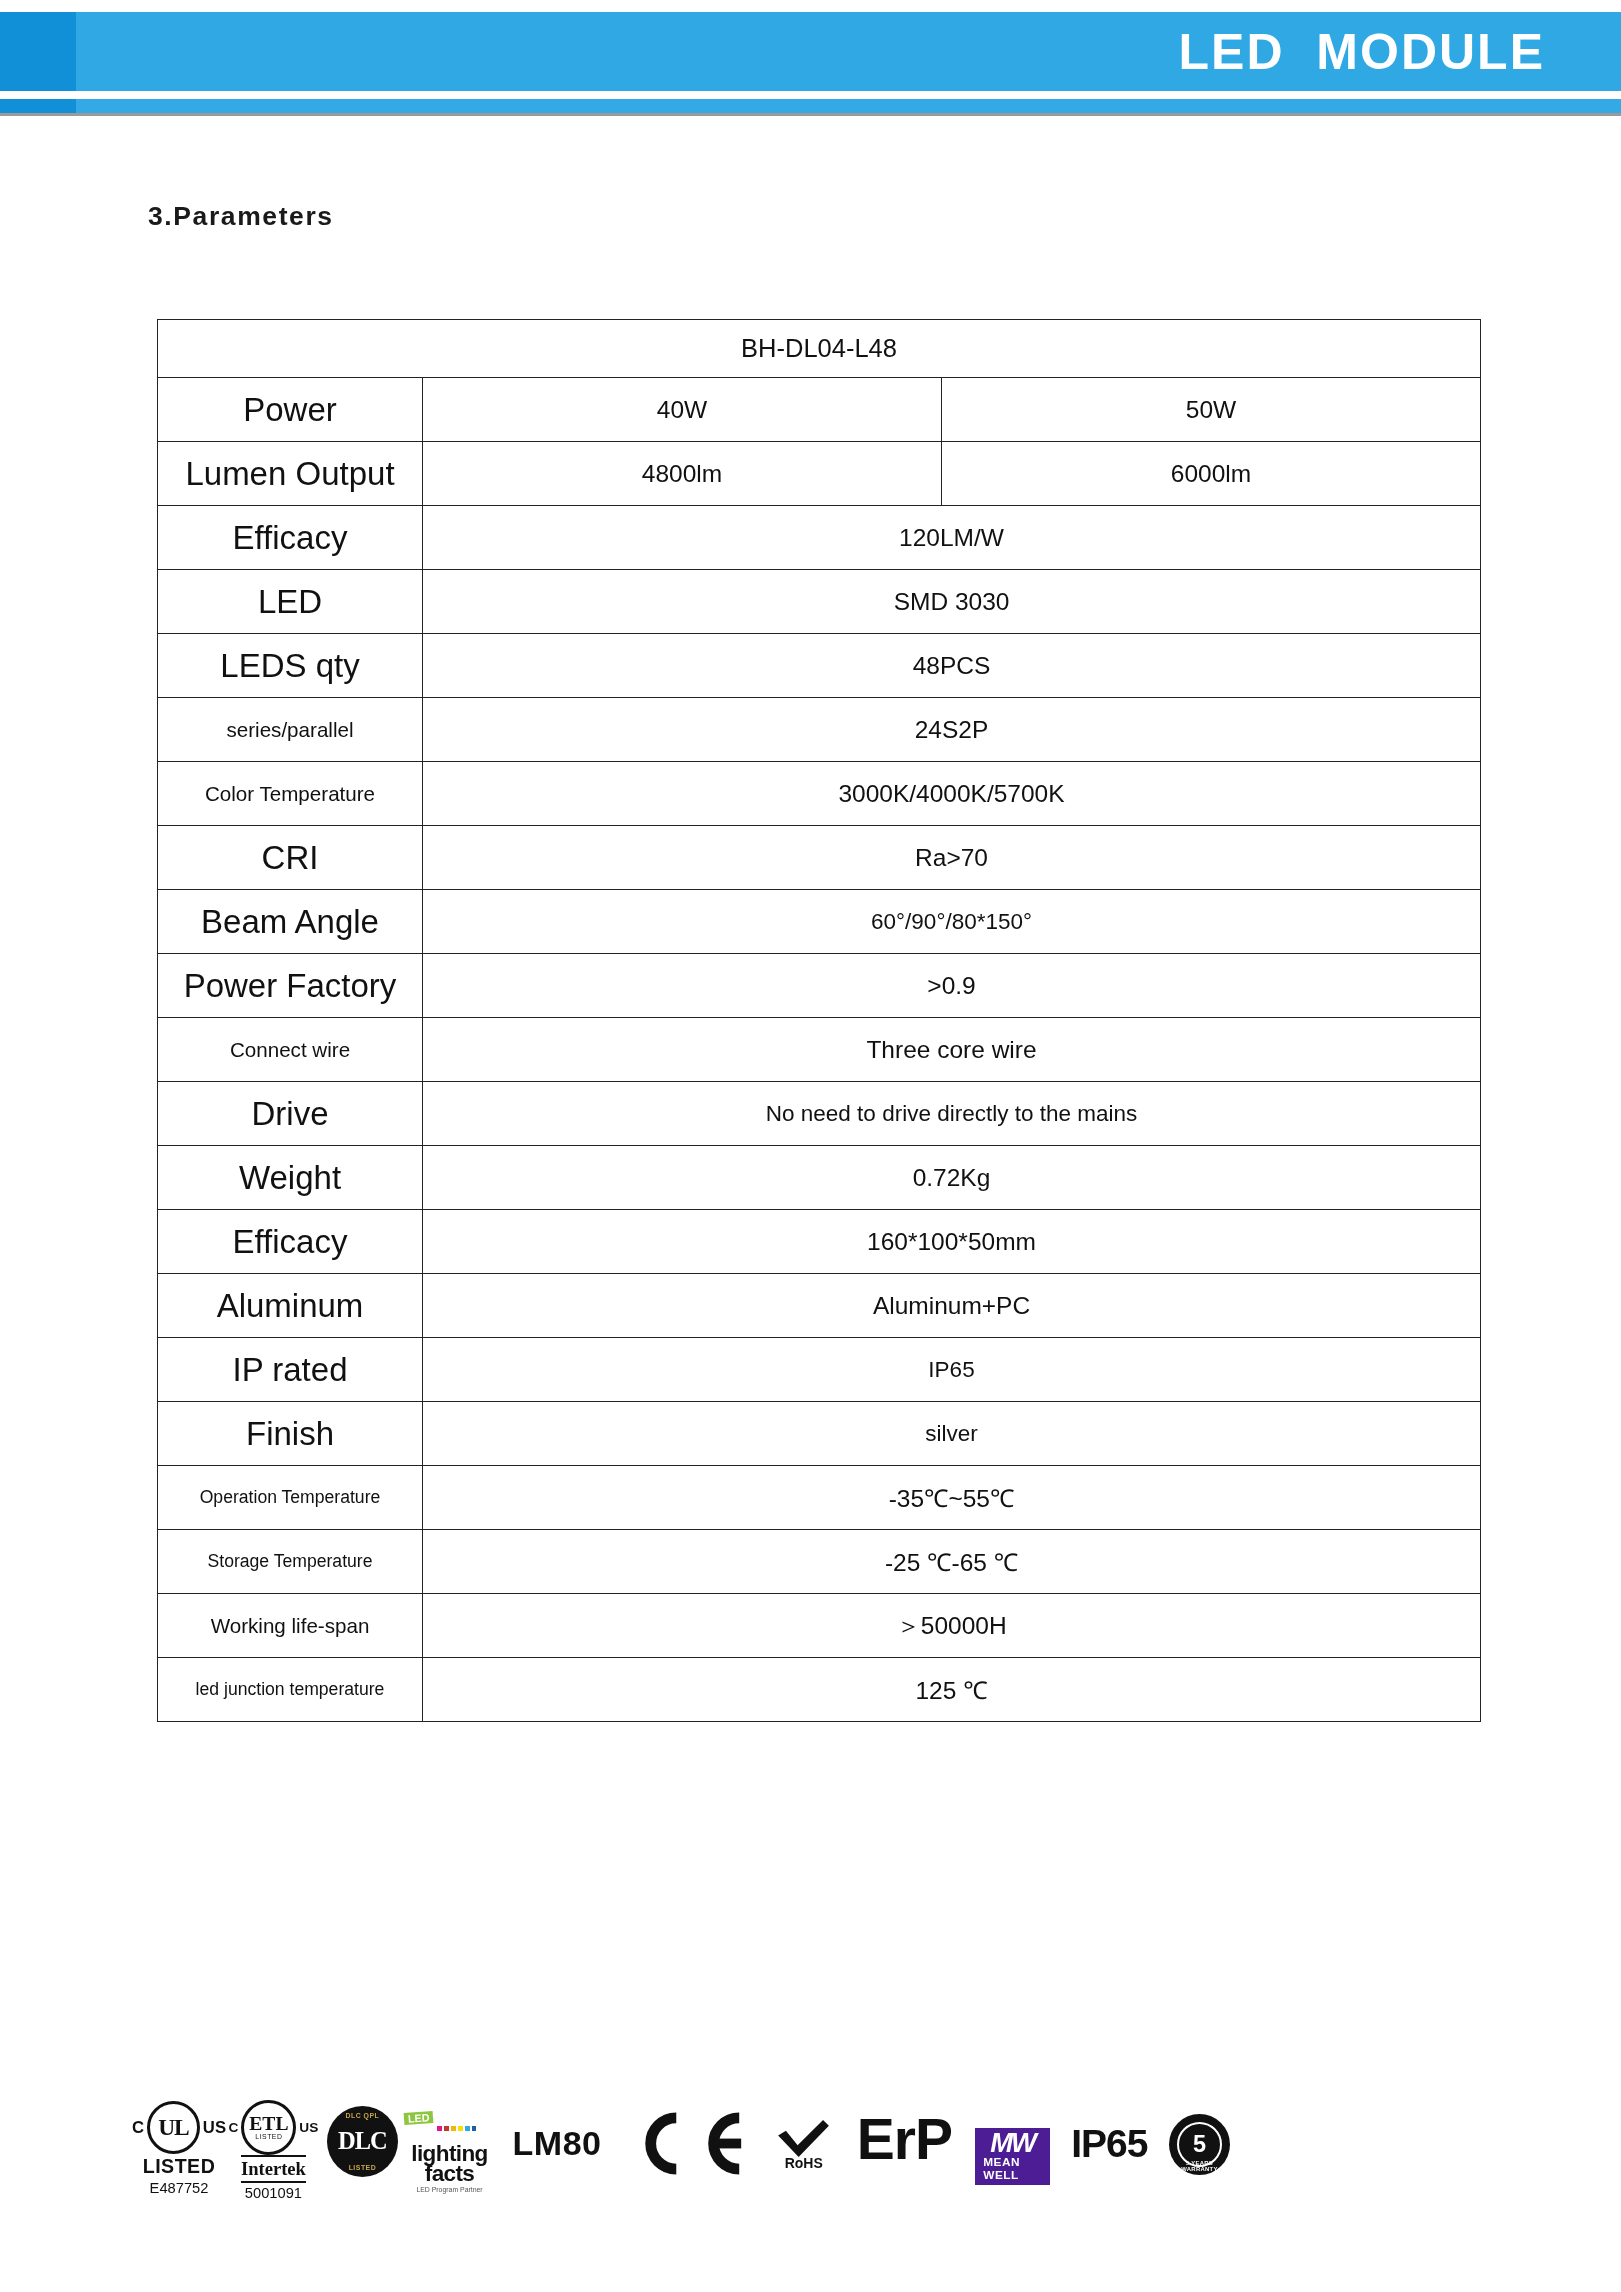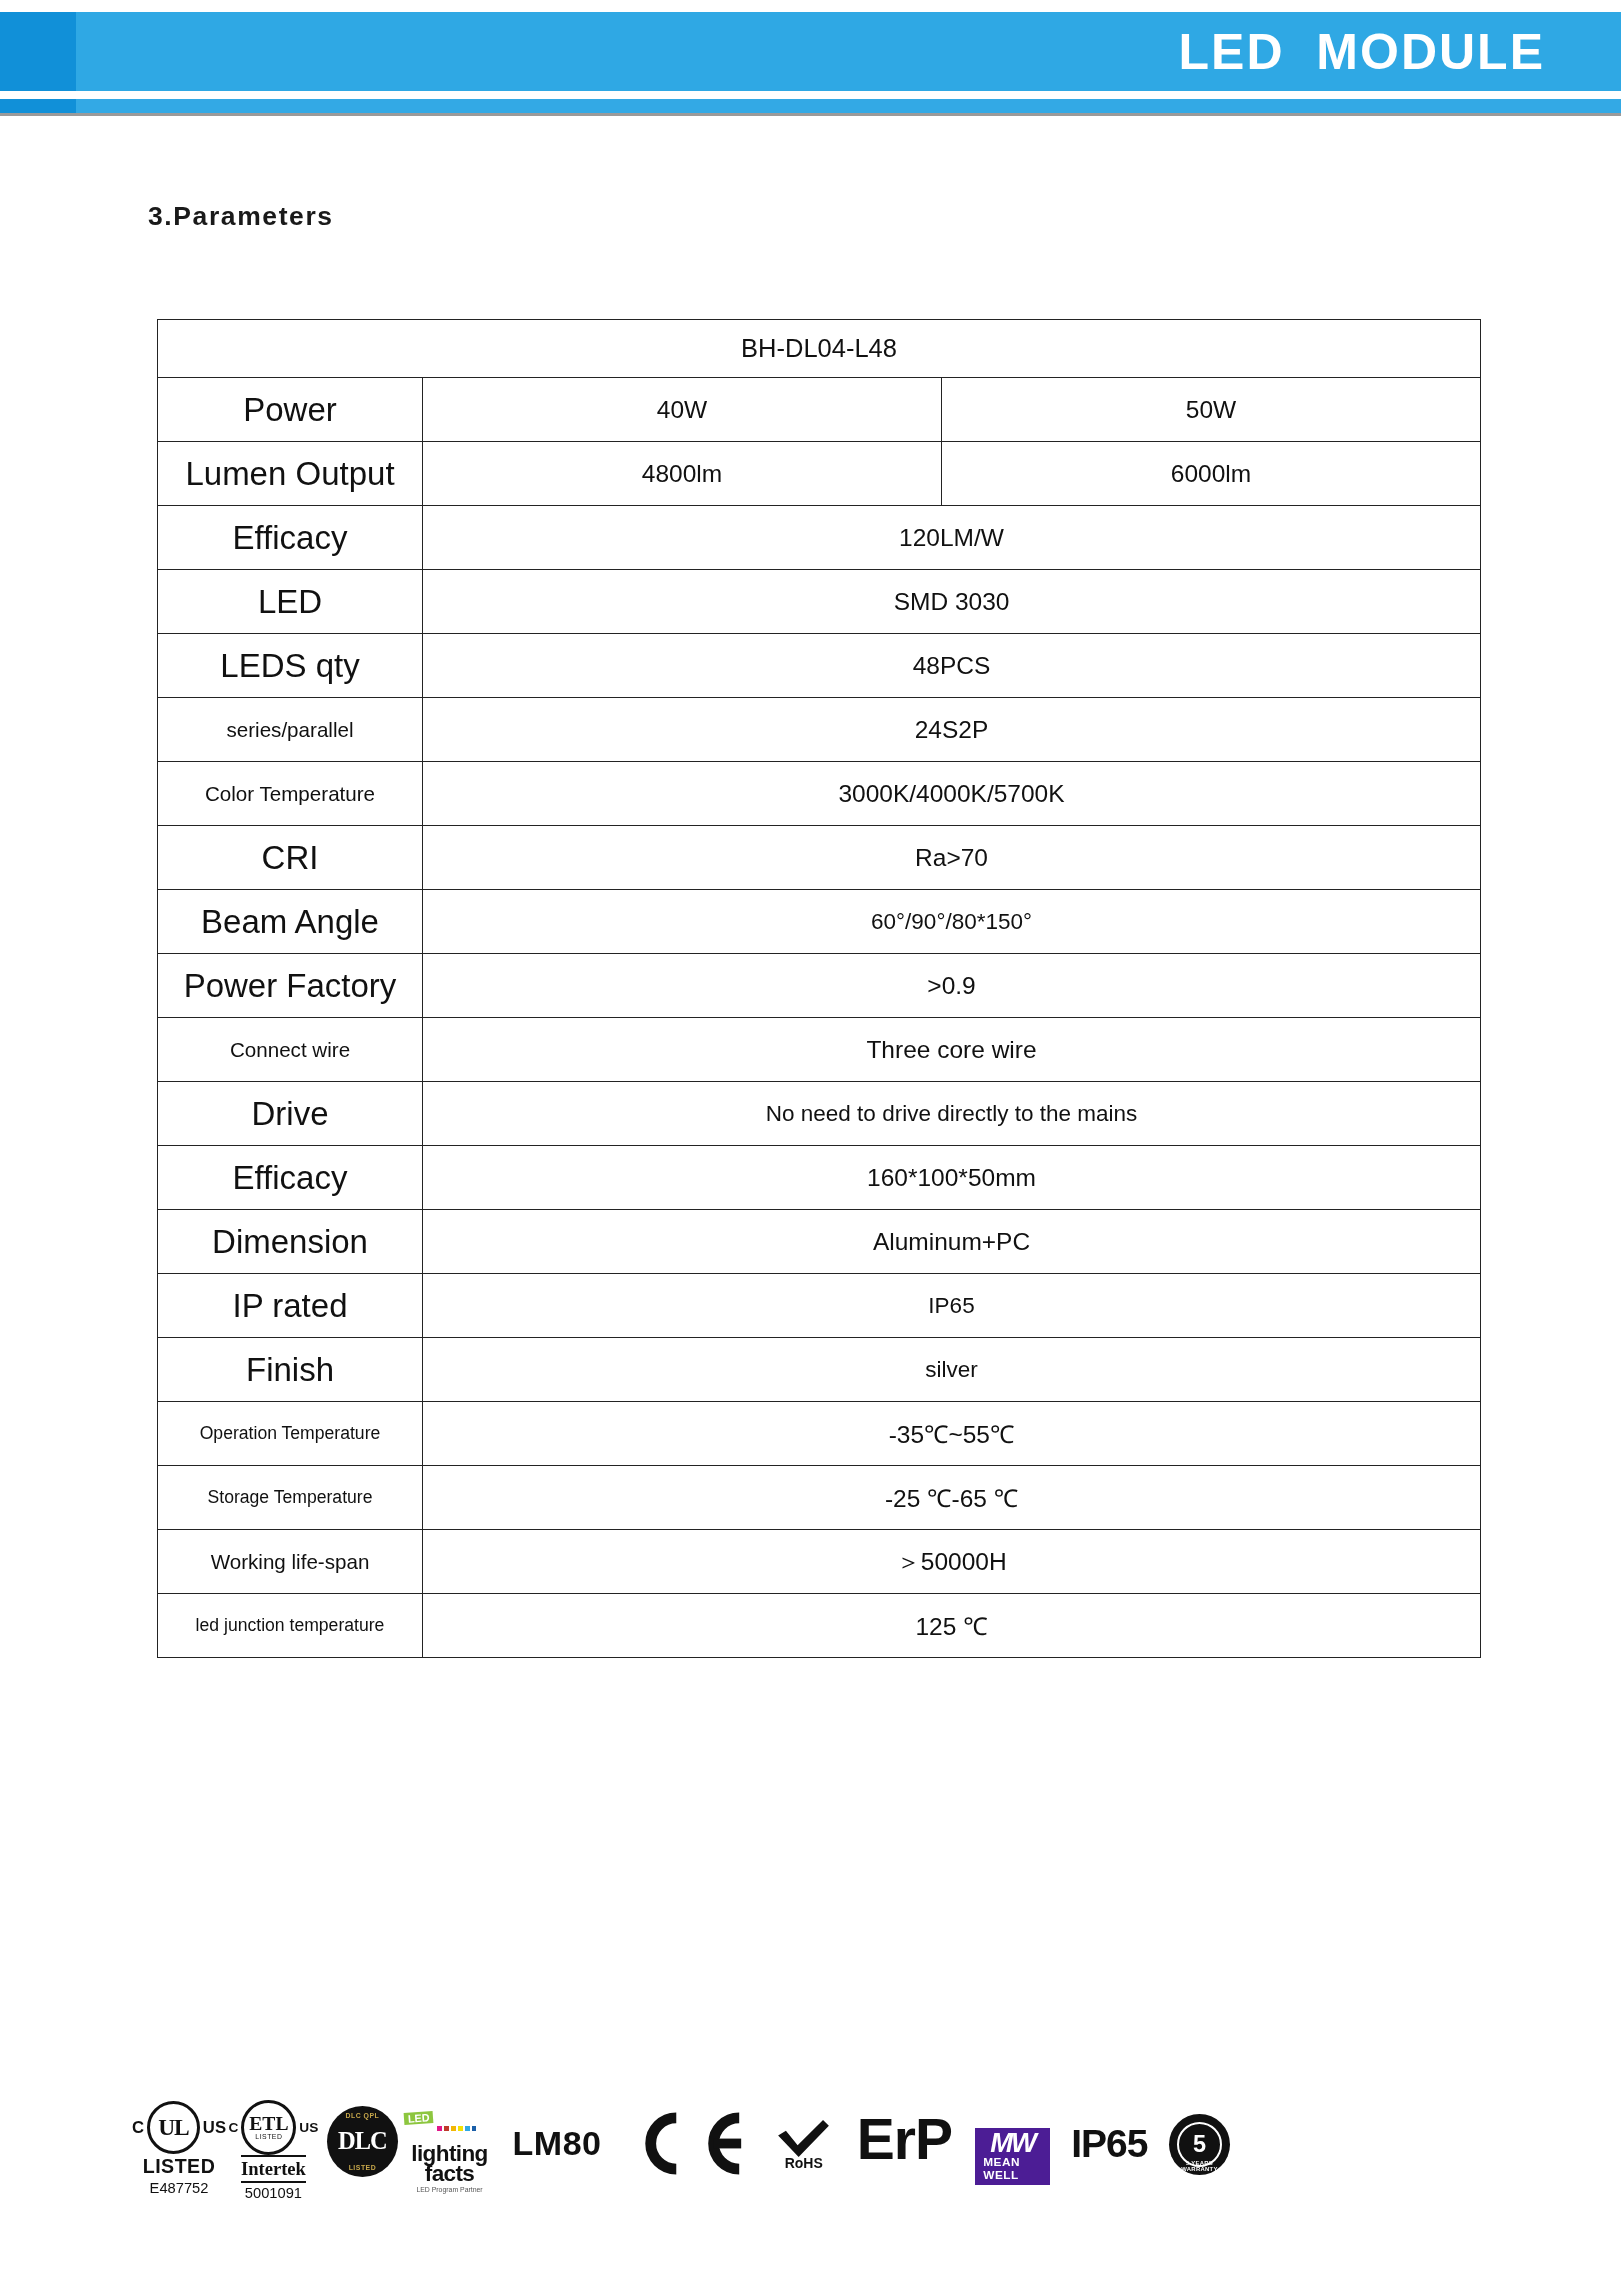--- a/index.html
+++ b/index.html
@@ -378,25 +378,29 @@
       </tr>
       <tr>
         <td class="lbl sm">Connect wire</td>
         <td class="val" colspan="2">Three core wire</td>
       </tr>
       <tr>
         <td class="lbl">Drive</td>
         <td class="val sm" colspan="2">No need to drive directly to the mains</td>
       </tr>
       <tr>
+        <td class="lbl">Weight</td>
+        <td class="val" colspan="2">0.72Kg</td>
+      </tr>
+      <tr>
         <td class="lbl">Efficacy</td>
         <td class="val" colspan="2">160*100*50mm</td>
       </tr>
       <tr>
-        <td class="lbl">Dimension</td>
+        <td class="lbl">Aluminum</td>
         <td class="val" colspan="2">Aluminum+PC</td>
       </tr>
       <tr>
         <td class="lbl">IP rated</td>
         <td class="val sm" colspan="2">IP65</td>
       </tr>
       <tr>
         <td class="lbl">Finish</td>
         <td class="val sm" colspan="2">silver</td>
       </tr>

